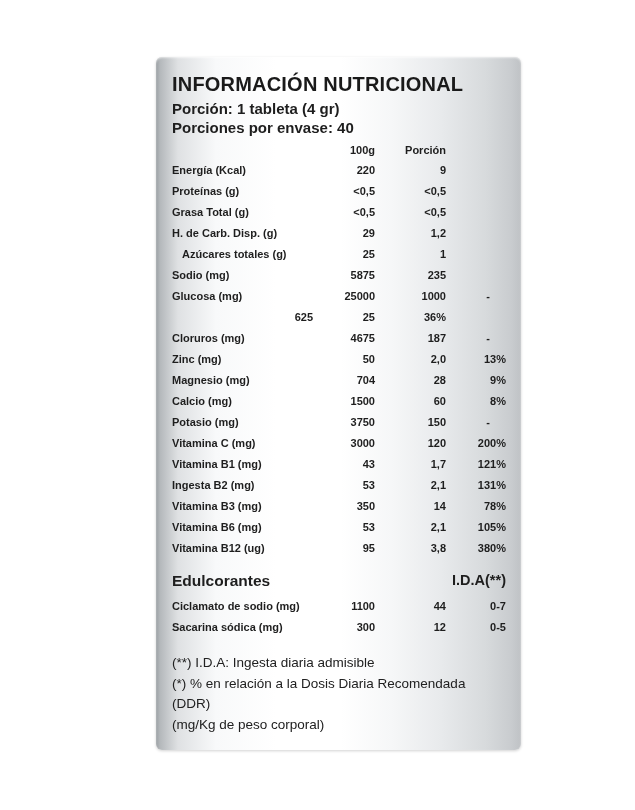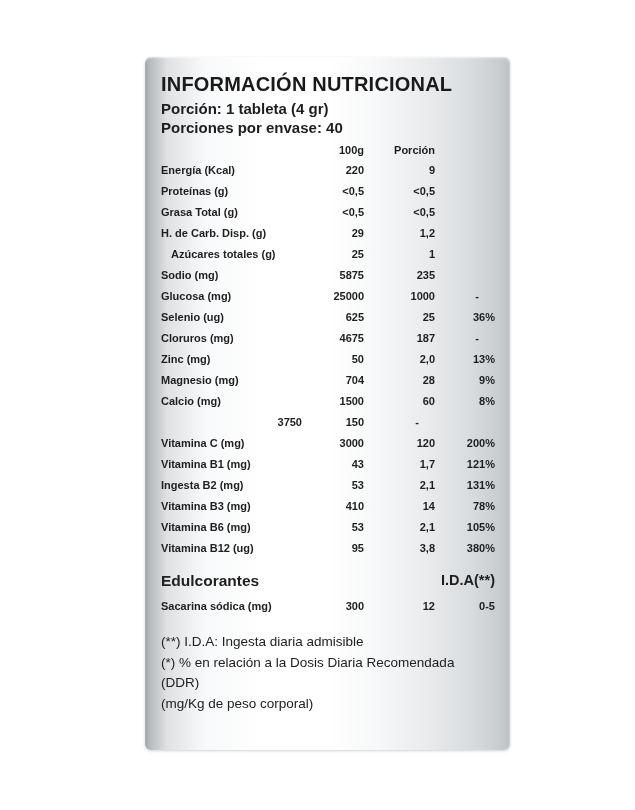--- a/index.html
+++ b/index.html
@@ -6,21 +6,21 @@
   body {
     width: 635px; height: 810px;
     background: #ffffff;
     font-family: "Liberation Sans", sans-serif;
     -webkit-font-smoothing: antialiased;
   }
   .page { position: relative; width: 635px; height: 810px; background: #ffffff; overflow: hidden; }
 
   .label {
     position: absolute;
-    left: 145px; top: 57px;
+    left: 156px; top: 57px;
     width: 365px; height: 693px;
     box-sizing: border-box;
     padding: 16px 15px 0 16px;
     border-radius: 6px;
     background: linear-gradient(90deg,
       #989da1 0px, #b4b8bb 4px, #dfe1e3 22px, #f8f9fa 60px,
       #ffffff 120px, #ffffff 185px, #f6f7f8 235px, #e8eaec 285px,
       #d7dadc 330px, #c9cccf 355px, #bfc2c5 365px);
     box-shadow: 0 1px 3px rgba(0,0,0,0.18), inset 0 1px 2px rgba(255,255,255,0.6);
     color: #1e1e1e;
@@ -138,21 +138,20 @@
     <div class="section micros">
 
         <div class="grid-row">
           <span class="cell name">Glucosa (mg)</span>
           <span class="cell num">25000</span>
           <span class="cell num">1000</span>
           <span class="cell num dash">-</span>
         </div>
 
         <div class="grid-row">
-          <span class="cell name">Selenio (ug)</span>
           <span class="cell num">625</span>
           <span class="cell num">25</span>
           <span class="cell num">36%</span>
         </div>
 
         <div class="grid-row">
           <span class="cell name">Cloruros (mg)</span>
           <span class="cell num">4675</span>
           <span class="cell num">187</span>
           <span class="cell num dash">-</span>
@@ -173,20 +172,21 @@
         </div>
 
         <div class="grid-row">
           <span class="cell name">Calcio (mg)</span>
           <span class="cell num">1500</span>
           <span class="cell num">60</span>
           <span class="cell num">8%</span>
         </div>
 
         <div class="grid-row">
+          <span class="cell name">Potasio (mg)</span>
           <span class="cell num">3750</span>
           <span class="cell num">150</span>
           <span class="cell num dash">-</span>
         </div>
 
         <div class="grid-row">
           <span class="cell name">Vitamina C (mg)</span>
           <span class="cell num">3000</span>
           <span class="cell num">120</span>
           <span class="cell num">200%</span>
@@ -201,21 +201,21 @@
 
         <div class="grid-row">
           <span class="cell name">Ingesta B2 (mg)</span>
           <span class="cell num">53</span>
           <span class="cell num">2,1</span>
           <span class="cell num">131%</span>
         </div>
 
         <div class="grid-row">
           <span class="cell name">Vitamina B3 (mg)</span>
-          <span class="cell num">410</span>
+          <span class="cell num">350</span>
           <span class="cell num">14</span>
           <span class="cell num">78%</span>
         </div>
 
         <div class="grid-row">
           <span class="cell name">Vitamina B6 (mg)</span>
           <span class="cell num">53</span>
           <span class="cell num">2,1</span>
           <span class="cell num">105%</span>
         </div>
@@ -228,20 +228,26 @@
         </div>
       </div>
 
     <div class="sweeteners-header">
       <span>Edulcorantes</span>
       <span class="ida">I.D.A(**)</span>
     </div>
 
     <div class="section sweeteners">
 
+        <div class="grid-row">
+          <span class="cell name">Ciclamato de sodio (mg)</span>
+          <span class="cell num">1100</span>
+          <span class="cell num">44</span>
+          <span class="cell num">0-7</span>
+        </div>
 
         <div class="grid-row">
           <span class="cell name">Sacarina sódica (mg)</span>
           <span class="cell num">300</span>
           <span class="cell num">12</span>
           <span class="cell num">0-5</span>
         </div>
       </div>
 
     <div class="footnotes">

